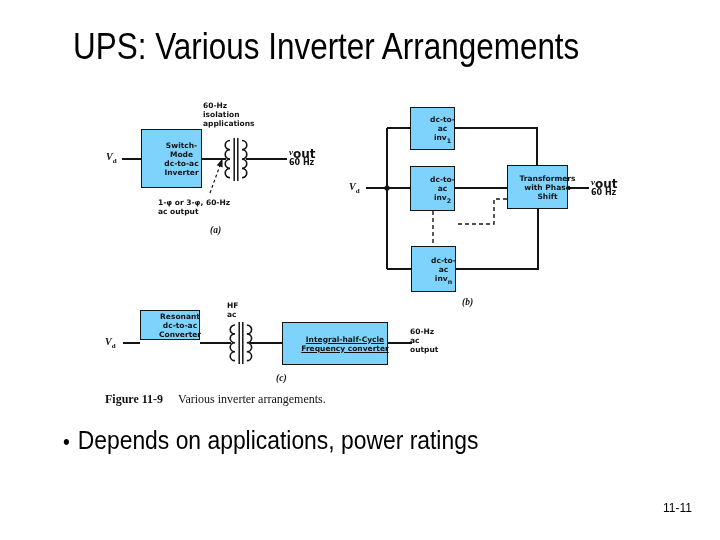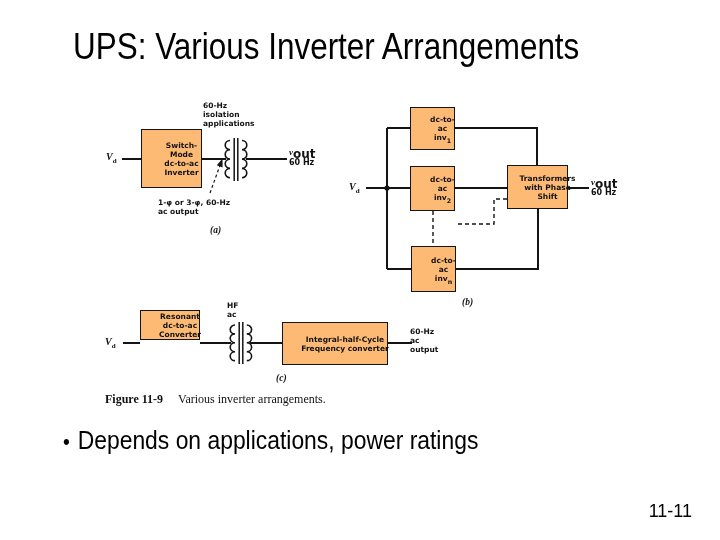--- a/index.html
+++ b/index.html
@@ -2,40 +2,40 @@
 <html><head>
 <meta charset="utf-8">
 <style>
   html,body{margin:0;padding:0;background:#fff;}
   .slide{position:relative;width:720px;height:540px;background:#ffffff;overflow:hidden;
          font-family:"Liberation Sans",sans-serif;color:#000;}
   .title{position:absolute;left:73px;top:26px;font-size:37px;font-weight:400;white-space:nowrap;
          transform:scaleX(0.85);transform-origin:left top;letter-spacing:0;}
   .figure{position:absolute;left:0;top:0;width:720px;height:540px;color:#141414;}
   .wires{position:absolute;left:0;top:0;}
-  .cbox{position:absolute;border:1.5px solid #141414;background:#fdba74;box-sizing:border-box;
+  .cbox{position:absolute;border:1.5px solid #141414;background:#7dd3fc;box-sizing:border-box;
         display:flex;flex-direction:column;align-items:center;justify-content:center;
         font:bold 7.5px "DejaVu Sans",sans-serif;line-height:9px;text-align:center;color:#111;padding-left:20px;}
   .cbox span{white-space:nowrap;}
   .lbl{position:absolute;font:bold 7.5px "DejaVu Sans",sans-serif;line-height:9px;
        color:#111;text-align:left;}
   .lbl span{display:block;white-space:nowrap;}
   .varlbl{position:absolute;font:italic bold 10px "Liberation Serif",serif;color:#111;white-space:nowrap;text-align:center;}
   .varlbl sub{font-size:7px;font-style:normal;}
   .outlbl{position:absolute;font:bold 8px "DejaVu Sans",sans-serif;line-height:9.5px;color:#111;}
   .outlbl .v{font:italic bold 9px "Liberation Serif",serif;}
   .outlbl sub{font-size:12px;}
   .partlbl{position:absolute;font:italic bold 9.5px "Liberation Serif",serif;color:#111;}
   .caption{position:absolute;left:105px;top:392px;font:12px "Liberation Serif",serif;color:#111;white-space:nowrap;}
   .caption .cl{font-weight:bold;}
   .caption .ct{margin-left:12px;}
   .bullet{position:absolute;left:63px;top:425px;font-size:26px;white-space:nowrap;
           transform:scaleX(0.88);transform-origin:left top;display:flex;align-items:baseline;}
   .bullet .mk{margin-right:9px;font-size:22px;}
-  .pagenum{position:absolute;right:28px;top:501px;font-size:18px;color:#000;}
+  .pagenum{position:absolute;right:28px;top:501px;font-size:12px;color:#000;}
   sub{line-height:0;}
 </style>
 </head>
 <body>
 
 <div class="slide">
 
   <div class="title">UPS: Various Inverter Arrangements</div>
 
   <div class="figure">
@@ -156,21 +156,21 @@
       <span>Resonant</span>
       <span>dc-to-ac</span>
       <span>Converter</span>
     </div>
 
     <div class="lbl" style="left:227px;top:301px;width:28px;">
       <span>HF</span>
       <span>ac</span>
     </div>
 
-    <div class="cbox" style="left:282px;top:322px;width:106px;height:43px;">
+    <div class="cbox" style="left:282px;top:322px;width:106px;height:43px;text-decoration:underline;">
       <span>Integral-half-Cycle</span>
       <span>Frequency converter</span>
     </div>
 
     <div class="lbl" style="left:410px;top:327px;width:40px;">
       <span>60-Hz</span>
       <span>ac</span>
       <span>output</span>
     </div>
 

